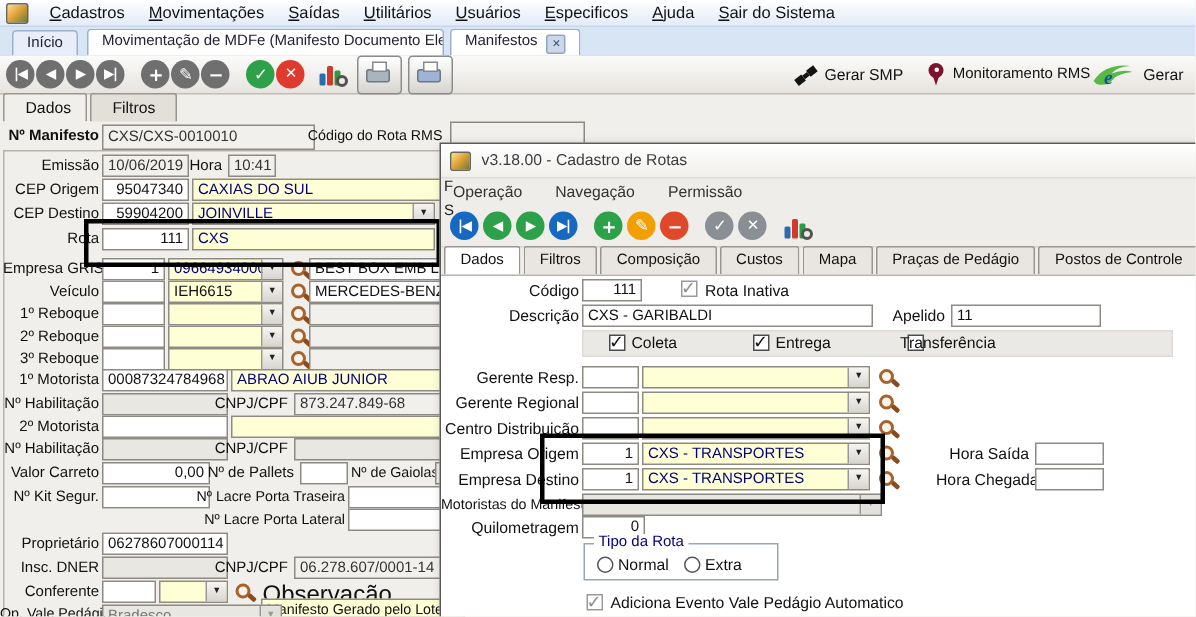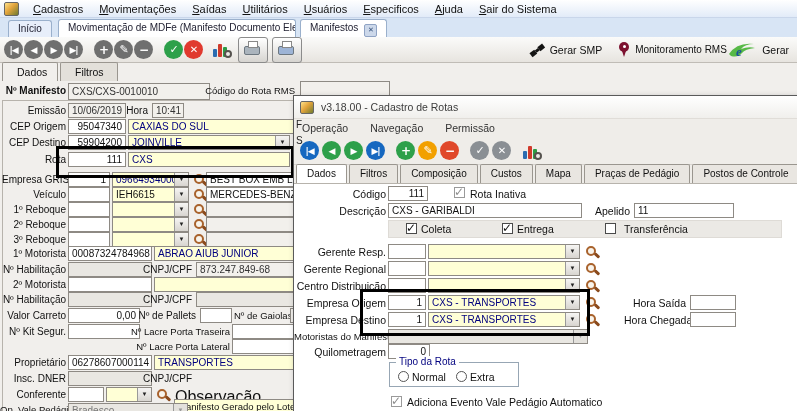--- a/index.html
+++ b/index.html
@@ -285,25 +285,25 @@
   <div class="lbl" style="left:2px;top:326px;width:64px">Nº Kit Segur.</div>
   <div class="fld" style="left:68px;top:324px;width:72px"></div>
   <div class="lbl" style="left:126px;top:326px;width:104px;font-size:9.5px">Nº Lacre Porta Traseira</div>
   <div class="fld" style="left:232px;top:324px;width:80px"></div>
 
   <div class="lbl" style="left:126px;top:341px;width:104px;font-size:9.5px">Nº Lacre Porta Lateral</div>
   <div class="fld" style="left:232px;top:339px;width:80px"></div>
 
   <div class="lbl" style="left:2px;top:357px;width:64px">Proprietário</div>
   <div class="fld" style="left:68px;top:355px;width:84px">06278607000114</div>
-  <div class="fld yellow" style="left:154px;top:355px;width:156px"><span class="navy">TRANSPORTES</span></div>
 
   <div class="lbl" style="left:2px;top:373px;width:64px">Insc. DNER</div>
   <div class="fld disd" style="left:68px;top:371px;width:84px"></div>
   <div class="lbl" style="left:140px;top:373px;width:52px">CNPJ/CPF</div>
+  <div class="fld dis" style="left:196px;top:371px;width:114px">06.278.607/0001-14</div>
 
   <div class="lbl" style="left:2px;top:389px;width:64px">Conferente</div>
   <div class="fld" style="left:68px;top:387px;width:36px"></div>
   <div class="fld yellow cmb" style="left:106px;top:387px;width:46px">
       <span class="dd">▼</span>
     </div>
   <div class="mag" style="left:155px;top:387px"></div>
   <div class="llbl" style="left:175px;top:388px">Observação</div>
   <div class="fld yellow" style="left:174px;top:399px;width:136px;height:13px;font-size:9.5px">Manifesto Gerado pelo Lote</div>
 
@@ -382,21 +382,21 @@
     <div class="fld" style="left:94px;top:107px;width:194px">CXS - GARIBALDI</div>
     <div class="dlbl" style="left:300px;top:109px;width:36px">Apelido</div>
     <div class="fld" style="left:340px;top:107px;width:100px">11</div>
 
     <div class="strip" style="left:94px;top:124px;width:392px;height:16px"></div>
     <span class="cb on" style="left:112px;top:127px"></span>
     <div class="dlbl" style="left:127px;top:127px;text-align:left">Coleta</div>
     <span class="cb on" style="left:208px;top:127px"></span>
     <div class="dlbl" style="left:223px;top:127px;text-align:left">Entrega</div>
     <span class="cb" style="left:311px;top:127px"></span>
-    <div class="dlbl" style="left:330px;top:127px;text-align:center">Transferência</div>
+    <div class="dlbl" style="left:306px;top:127px;text-align:center">Transferência</div>
 
     <div class="dlbl" style="left:0;top:150px;width:92px">Gerente Resp.</div>
     <div class="fld" style="left:94px;top:148px;width:38px"></div>
     <div class="fld yellow cmb" style="left:134px;top:148px;width:152px">
         <span class="dd">▼</span>
       </div>
     <div class="mag" style="left:290px;top:148px"></div>
 
     <div class="dlbl" style="left:0;top:167px;width:92px">Gerente Regional</div>
     <div class="fld" style="left:94px;top:165px;width:38px"></div>

